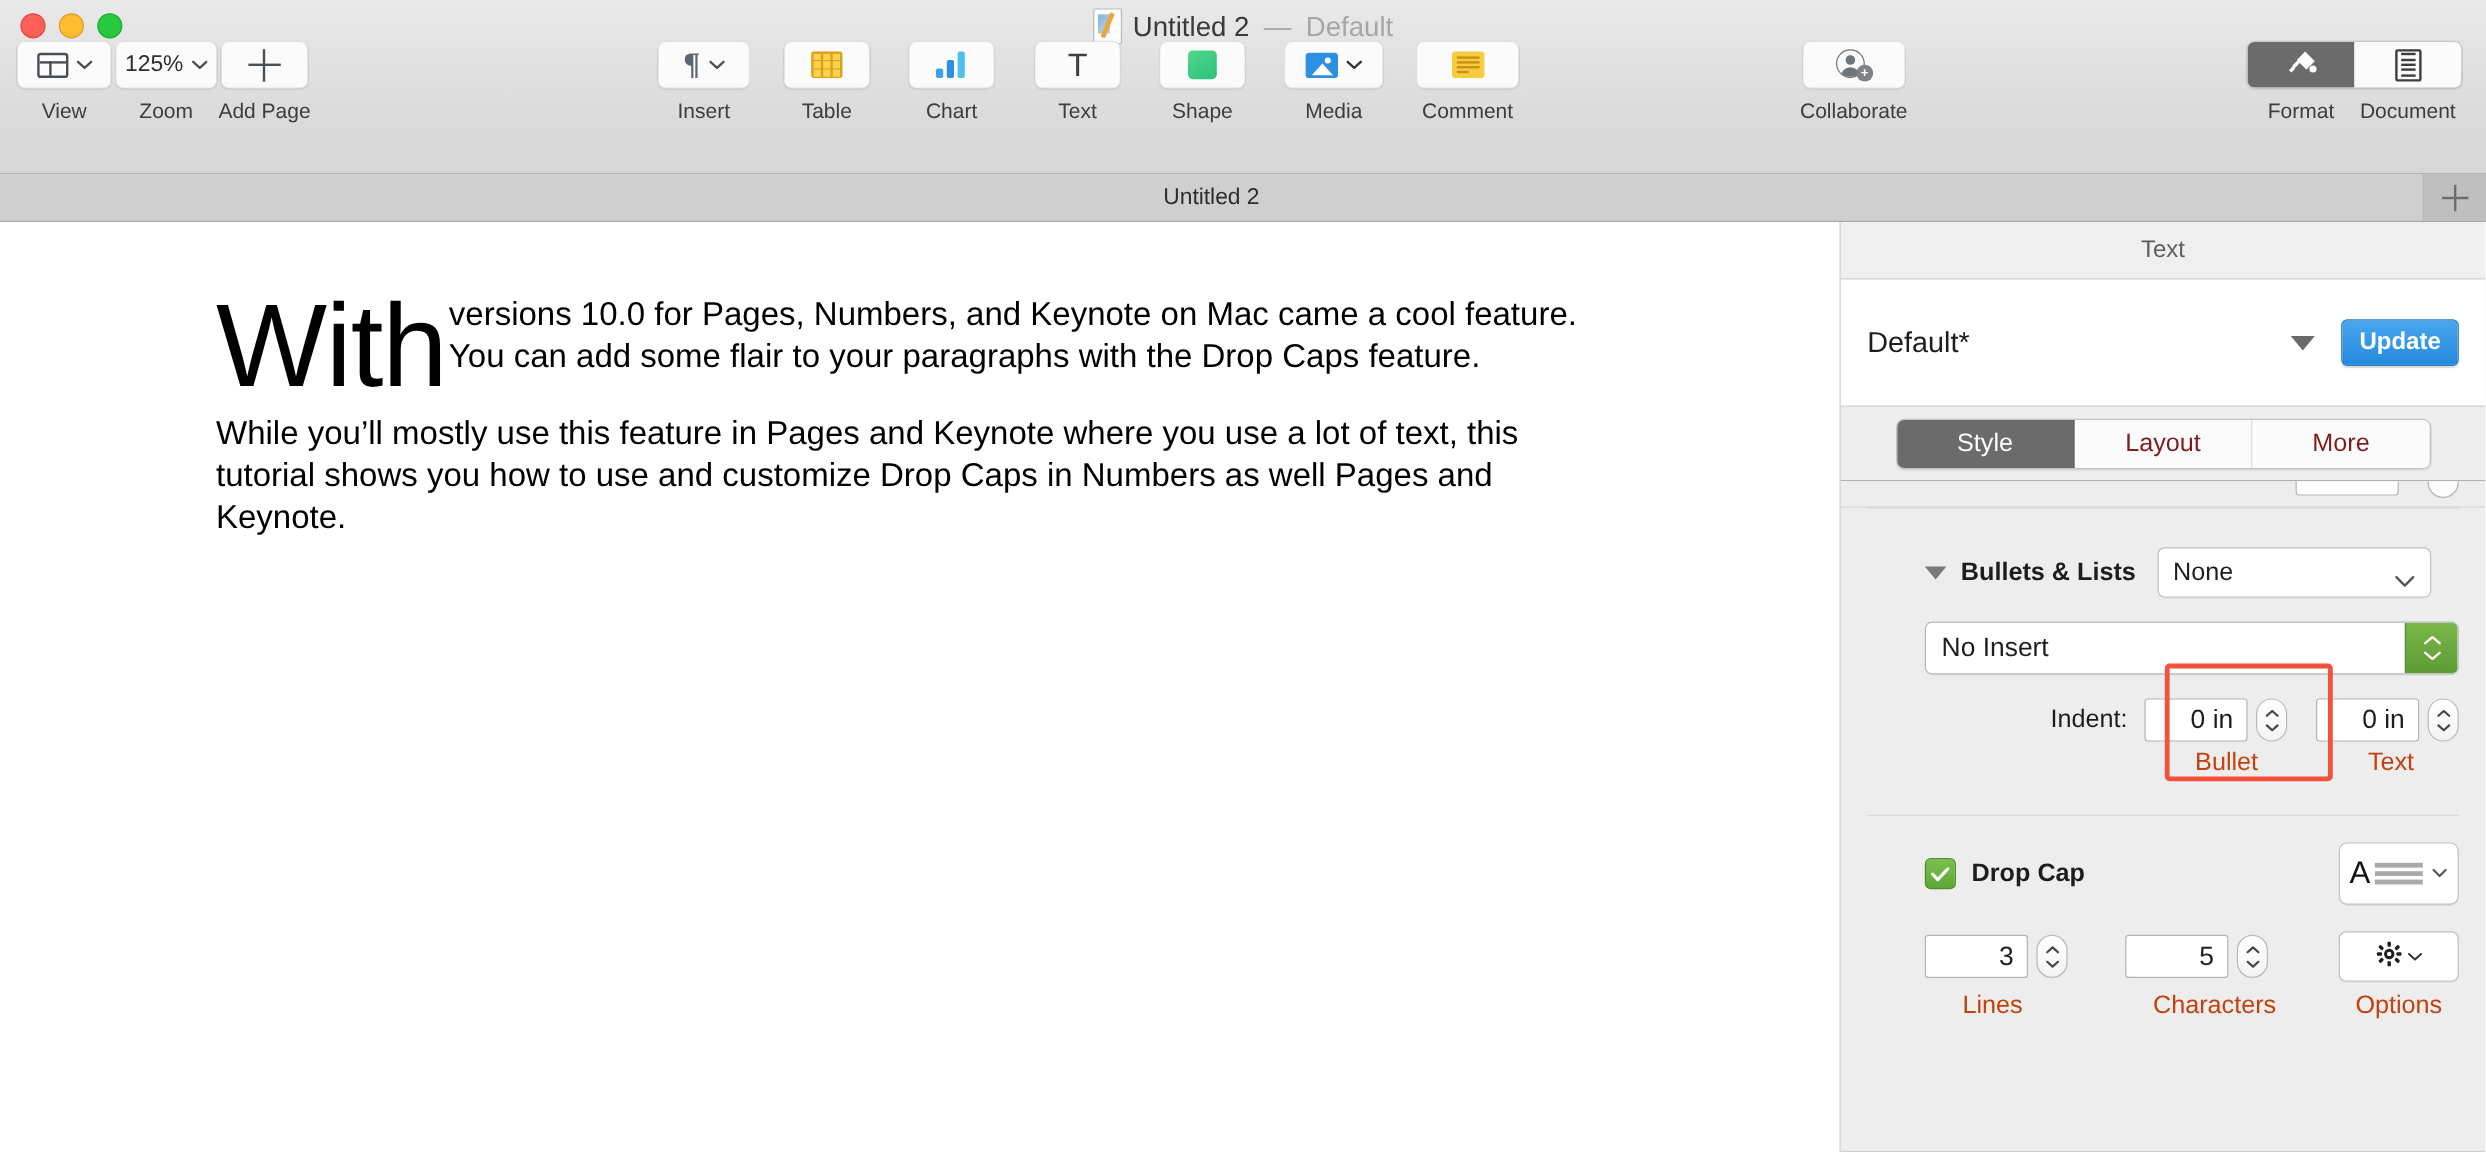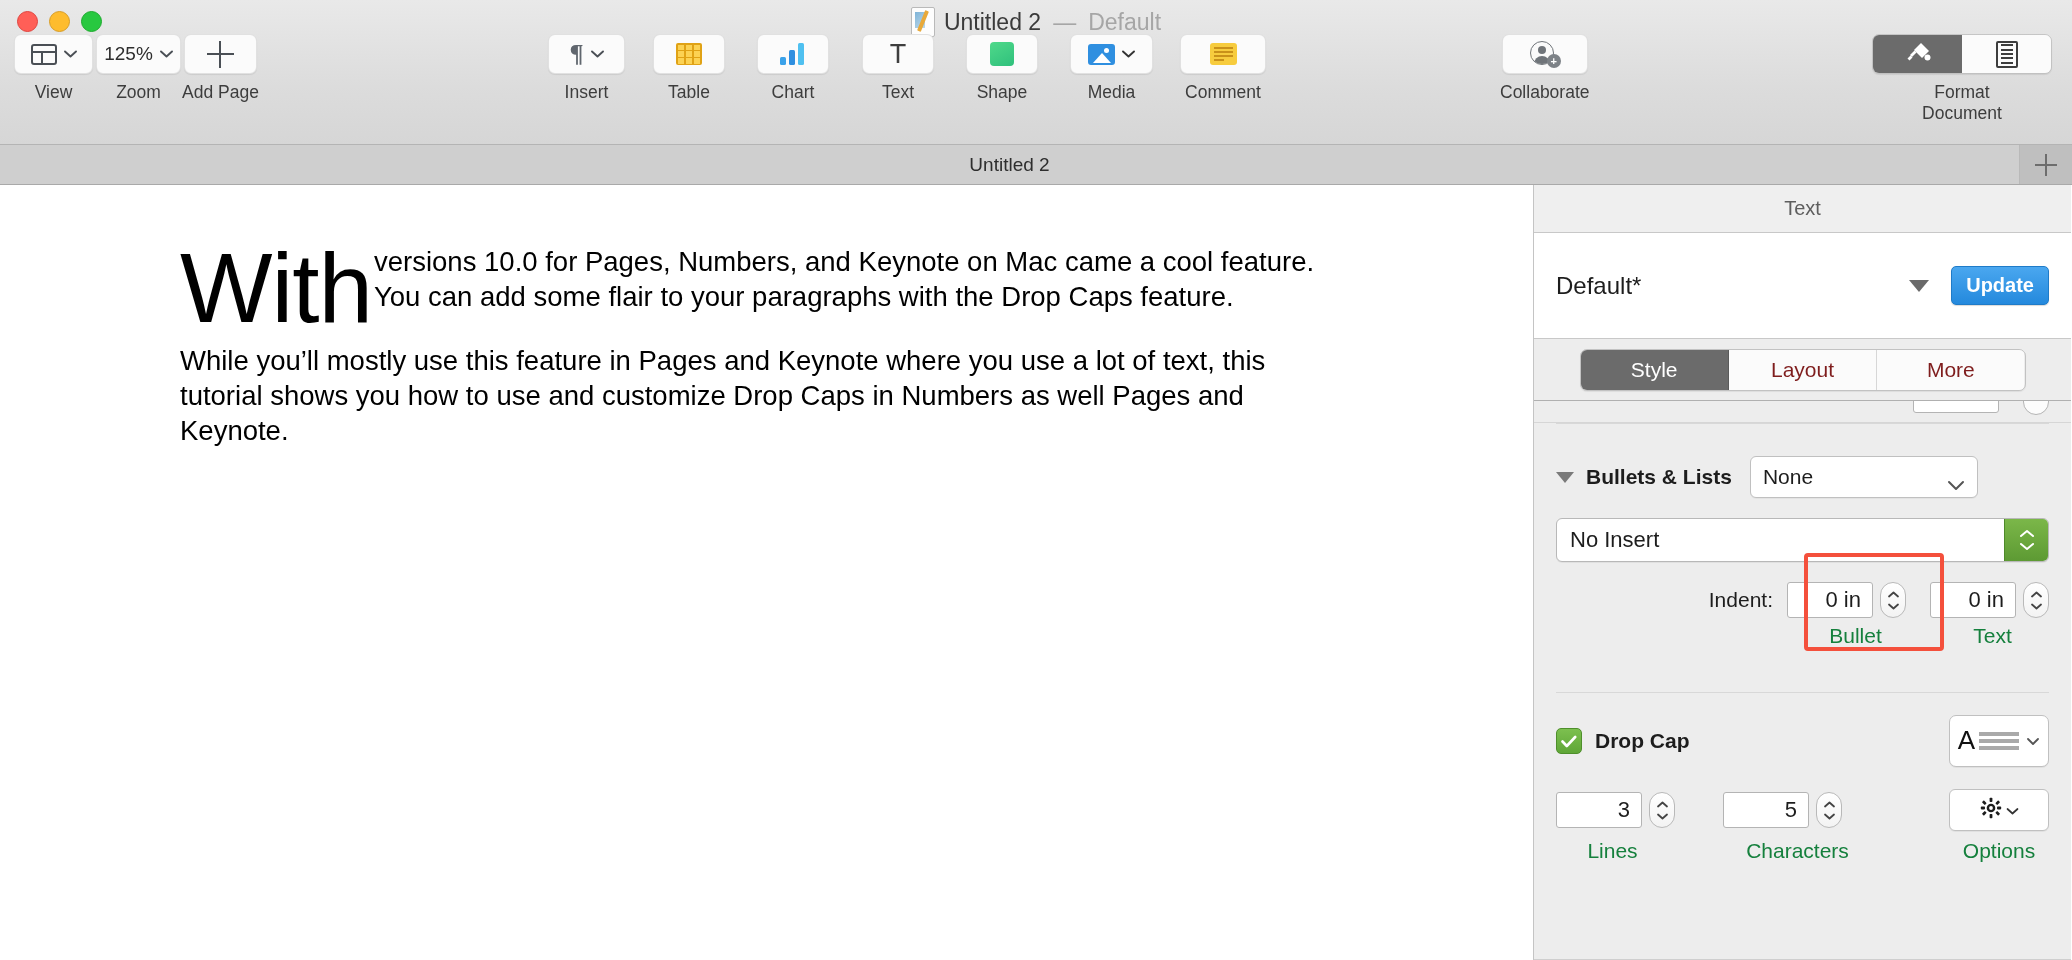--- a/index.html
+++ b/index.html
@@ -206,21 +206,21 @@
     border-radius: 7px; overflow: hidden;
     border: 1px solid rgba(0,0,0,0.13);
     box-shadow: 0 1px 1px rgba(0,0,0,0.08);
   }
   .seg-btn {
     width: 89px; display: flex; align-items: center; justify-content: center;
     background: #fbfbfb; cursor: default;
   }
   .seg-btn.active { background: #6b6b6b; }
   .seg-labels {
-    display: flex; margin-top: 8px; width: 178px; flex-direction: column;
+    display: flex; margin-top: 8px; width: 178px;
   }
   .seg-labels span {
     flex: 1; text-align: center; font-size: 17.5px; color: #3d3d3d;
   }
   .ico-brush { width: 26px; height: 26px; }
   .ico-docpage {
     width: 22px; height: 27px; border: 2px solid #3d3d3d; border-radius: 2px;
     display: flex; flex-direction: column; justify-content: center;
     gap: 2.4px; padding: 0 3px;
   }
@@ -358,21 +358,21 @@
   }
   .clipped-row .ghost-stepper {
     position: absolute; right: 22px; top: -18px;
     width: 26px; height: 32px; background: #fcfcfc;
     border: 1px solid #b4b4b4; border-radius: 13px;
   }
   .divider {
     height: 1px; background: #d8d8d8; margin: 0 22px;
   }
 
-  .section { padding: 16px 22px; }
+  .section { padding: 3px 22px; margin-left: 48px; }
 
   .row { display: flex; align-items: center; }
 
   .disclosure {
     width: 0; height: 0;
     border-left: 9px solid transparent;
     border-right: 9px solid transparent;
     border-top: 11px solid #7a7a7a;
     margin-right: 12px;
     flex: 0 0 auto;
@@ -422,21 +422,21 @@
   }
   .stepper-v {
     width: 26px; height: 36px;
     background: linear-gradient(to bottom, #ffffff 0%, #f3f3f3 100%);
     border: 1px solid #b9b9b9; border-radius: 13px;
     display: flex; flex-direction: column;
     align-items: center; justify-content: center; gap: 5px;
     margin-left: 7px;
     flex: 0 0 auto;
   }
-  .sublabel { font-size: 21px; color: #15803d; text-align: center; }
+  .sublabel { font-size: 21px; color: #c2410c; text-align: center; }
 
   .checkbox {
     width: 26px; height: 26px; border-radius: 5px;
     background: linear-gradient(to bottom, #7cc04f 0%, #5fa637 100%);
     border: 1px solid #4e8f2b;
     display: flex; align-items: center; justify-content: center;
     margin-right: 13px;
     flex: 0 0 auto;
   }
   .checkbox svg { display: block; }

